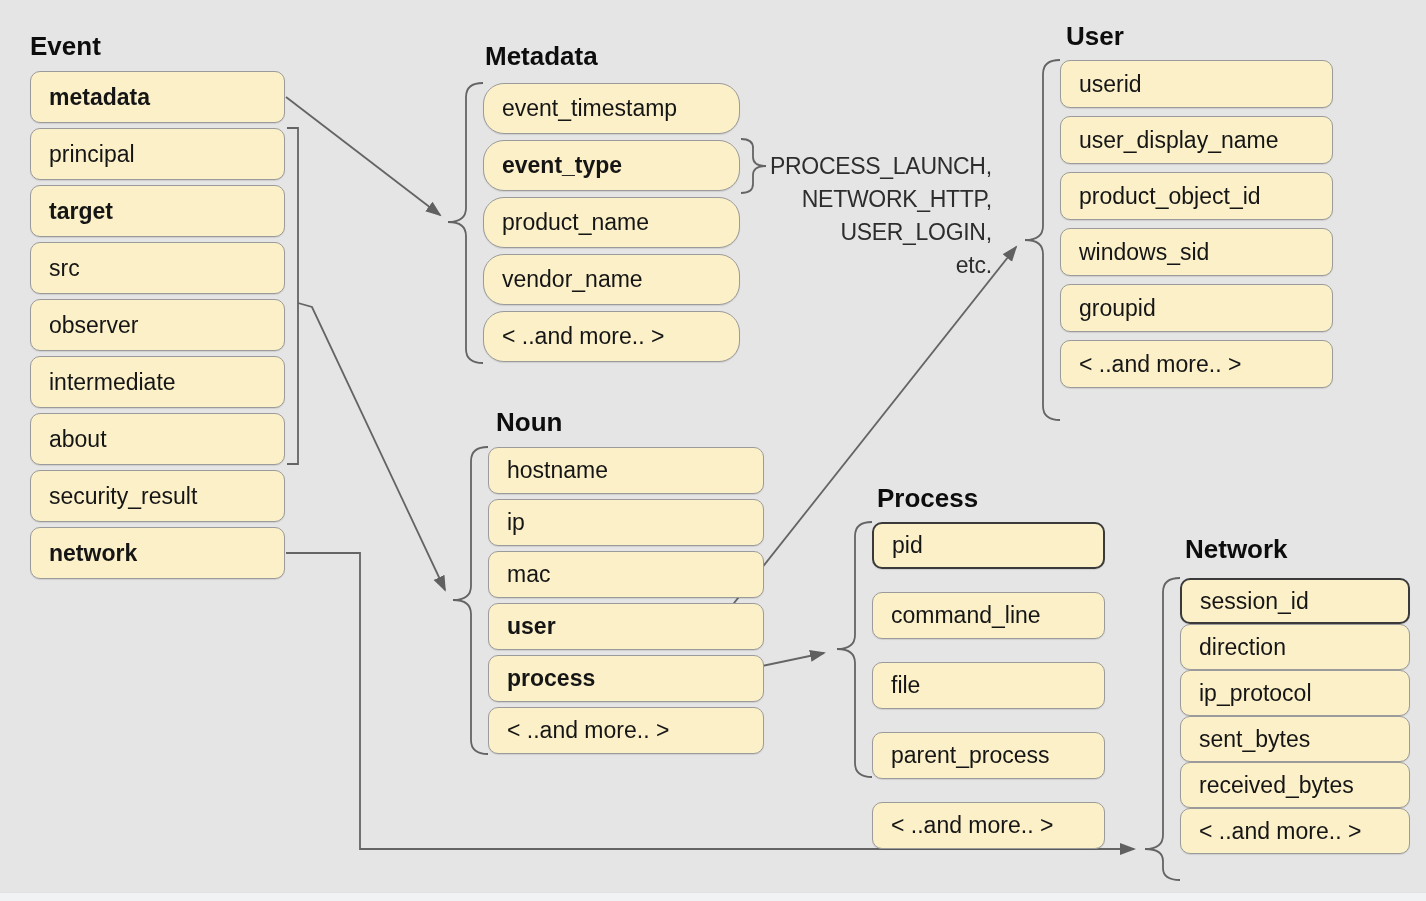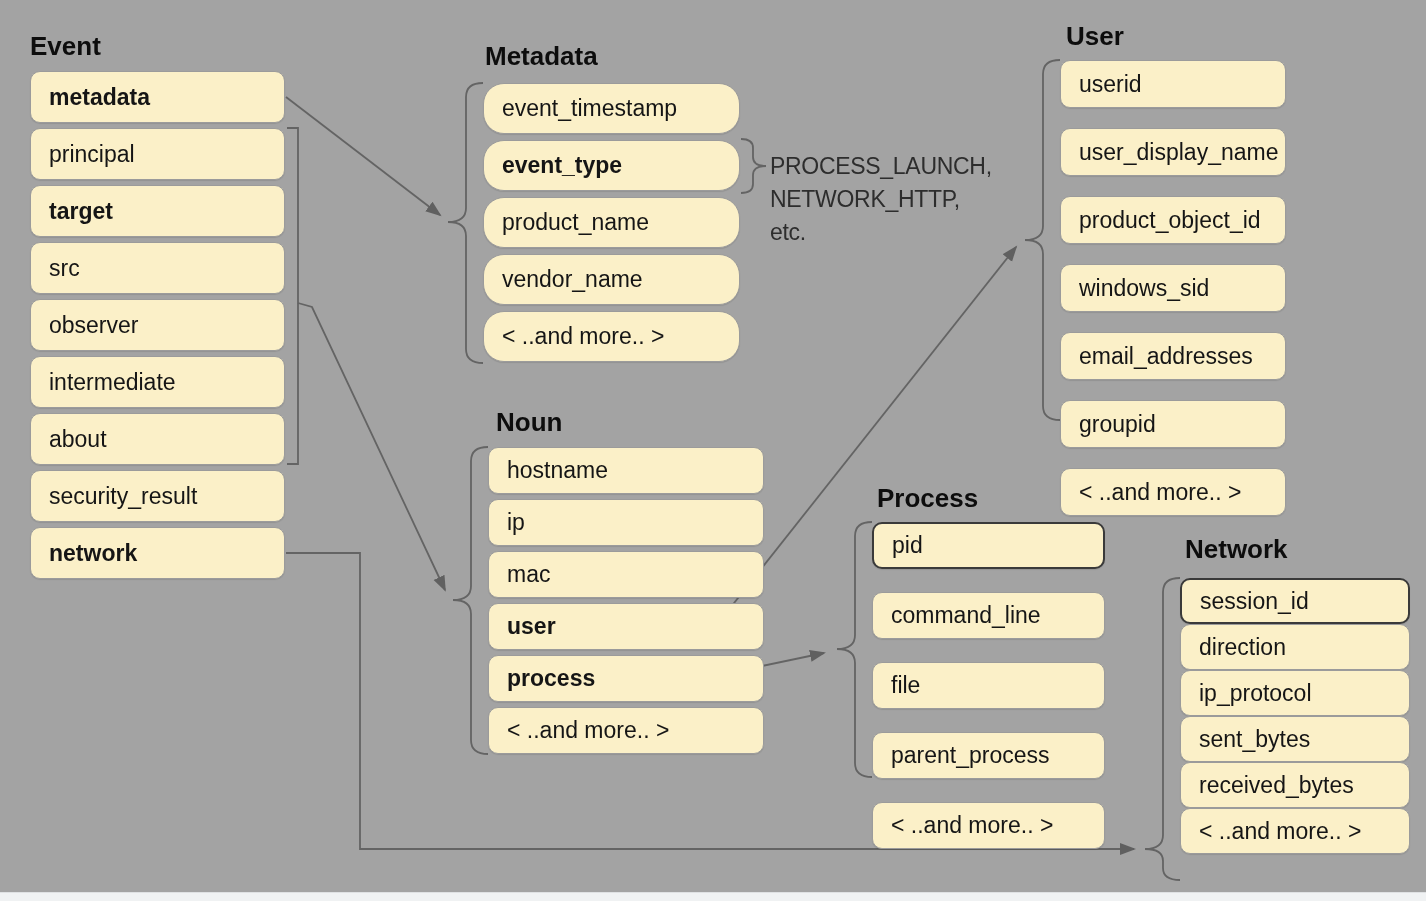--- a/index.html
+++ b/index.html
@@ -1,17 +1,17 @@
 <!DOCTYPE html>
 <html style="--box-fill: #FBF0C8; --box-border: #9B9B9B; --highlight-border: #3A3A3A; --line-color: #646464; --title-color: #0D0D0D;"><head>
 <meta charset="utf-8">
 <style>
   html,body{margin:0;padding:0;background:#fff;}
   .canvas{
-    position:relative;width:1426px;height:901px;background:#a3a3a3;
+    position:relative;width:1426px;height:901px;background:#e5e5e5;
     font-family:"Liberation Sans",sans-serif;overflow:hidden;
   }
   svg.connector-layer{position:absolute;left:0;top:0;width:1426px;height:901px;}
   .lines{fill:none;stroke:var(--line-color,#666);stroke-width:1.8;}
   .group{position:absolute;}
   .group-title{
     position:absolute;margin:0;font-size:26px;font-weight:700;
     color:var(--title-color,#0d0d0d);white-space:nowrap;letter-spacing:0px;
   }
   .field-box{
@@ -30,33 +30,33 @@
   .group-event .group-title{top:-40px;left:0;}
   .group-event .field-box{width:255px;height:52px;margin-bottom:5px;}
   .group-metadata{left:483px;top:83px;width:257px;}
   .group-metadata .group-title{top:-42px;left:2px;}
   .group-metadata .field-box{width:257px;height:51px;margin-bottom:6px;border-radius:21px;}
   .group-noun{left:488px;top:447px;width:230px;}
   .group-noun .group-title{top:-40px;left:8px;}
   .group-noun .field-box{width:276px;height:47px;margin-bottom:5px;}
   .group-user{left:1060px;top:60px;width:273px;}
   .group-user .group-title{top:-39px;left:6px;}
-  .group-user .field-box{width:226px;height:48px;margin-bottom:20px;}
+  .group-user .field-box{width:273px;height:48px;margin-bottom:8px;}
   .group-process{left:872px;top:522px;width:233px;}
   .group-process .group-title{top:-39px;left:5px;}
   .group-process .field-box{width:233px;height:47px;margin-bottom:23px;}
   .group-network{left:1180px;top:578px;width:230px;}
   .group-network .group-title{top:-44px;left:5px;}
   .group-network .field-box{width:230px;height:46px;}
   
   .event-type-values{
     position:absolute;left:770px;top:150px;
     font-size:23px;line-height:33px;letter-spacing:-0.3px;color:#2d2d2d;
   }
-  .event-type-values div{white-space:nowrap;}
+  .event-type-values div{white-space:nowrap;text-align:right;}
   
   .footer-strip{
     position:absolute;left:0;right:0;top:892px;height:9px;
     background:#f0f2f3;border-top:1px solid #dfe1e3;
   }
 </style>
 </head>
 <body>
 
 <div class="canvas">
@@ -145,21 +145,20 @@
     <h2 class="group-title">User</h2>
     <div>
       <div class="field-box">userid</div>
 
       <div class="field-box">user_display_name</div>
 
       <div class="field-box">product_object_id</div>
 
       <div class="field-box">windows_sid</div>
 
-      <div class="field-box">email_addresses</div>
 
       <div class="field-box">groupid</div>
 
       <div class="field-box italic">&lt; ..and more.. &gt;</div>
     </div>
   </section>
 
   <section class="group group-process">
     <h2 class="group-title">Process</h2>
     <div>
@@ -190,18 +189,19 @@
 
       <div class="field-box italic">&lt; ..and more.. &gt;</div>
     </div>
   </section>
 
   <div class="event-type-values">
     <div>PROCESS_LAUNCH,</div>
 
     <div>NETWORK_HTTP,</div>
 
+    <div>USER_LOGIN,</div>
 
     <div>etc.</div>
   </div>
 
   <div class="footer-strip"></div>
 </div>
 
 </body></html>

